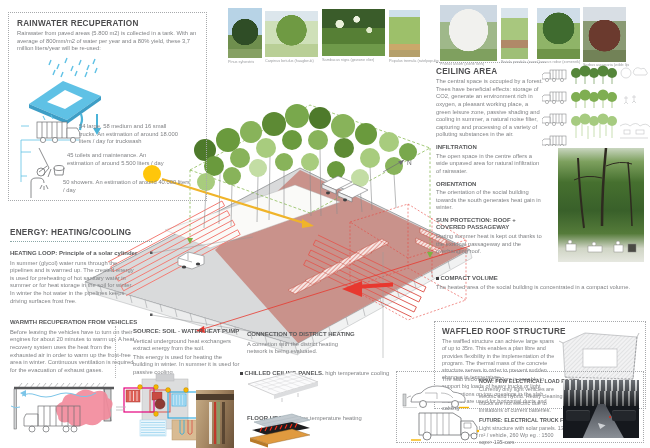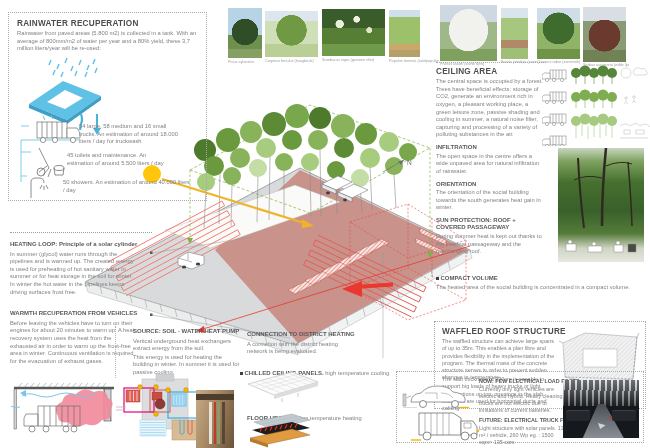--- a/index.html
+++ b/index.html
@@ -277,20 +277,21 @@
   <div class="cap z2" style="left:228px; top:60px; width:36px;">Pinus sylvestris</div>
   <div class="cap z2" style="left:265px; top:59px; width:55px;">Carpinus betulus (haagbeuk)</div>
   <div class="cap z2" style="left:322px; top:58px; width:65px;">Sambucus nigra (gewone vlier)</div>
   <div class="cap z2" style="left:389px; top:59px; width:50px;">Populus tremula (ratelpopulier)</div>
   <div class="cap z2" style="left:440px; top:62px; width:58px;">Prunus avium (zoete kers)</div>
   <div class="cap z2" style="left:501px; top:60px; width:36px;">Betula pendula (ruwe berk)</div>
   <div class="cap z2" style="left:537px; top:60px; width:44px;">Quercus robur (zomereik)</div>
   <div class="cap z2" style="left:583px; top:63px; width:46px;">Sorbus aucuparia (wilde lijsterbes)</div>
 
   <div class="abs z2" style="left:10px; top:228px; width:142px;">
+    <div class="h1">ENERGY: HEATING/COOLING</div>
     <div class="dotted-h" style="margin:4px 0 8px 0; border-color:#8aa6a6;"></div>
     <div class="h2" style="width:132px;">HEATING LOOP: Principle of a solar cylinder</div>
     <div class="body" style="width:128px; margin-top:2px;">In summer (glycol) water runs through the pipelines and is warmed up. The created energy is used for preheating of hot sanitary water in summer or for heat storage in the soil for winter. In winter the hot water in the pipelines keeps driving surfaces frost free.</div>
     <div class="h2" style="width:132px; margin-top:14px;">WARMTH RECUPERATION FROM VEHICLES</div>
     <div class="body" style="width:128px; margin-top:2px;">Before leaving the vehicles have to turn on their engines for about 20 minutes to warm up. A heat recovery system uses the heat from the exhausted air in order to warm up the frost-free area in winter. Continuous ventilation is required for the evacuation of exhaust gases.</div>
   </div>
 
   <svg class="abs z2" style="left:8px; top:376px;" width="112" height="70" viewBox="0 0 112 70">
     <g stroke="#808285" stroke-width="0.5">
       <line x1="10" y1="12" x2="14" y2="7"></line>

